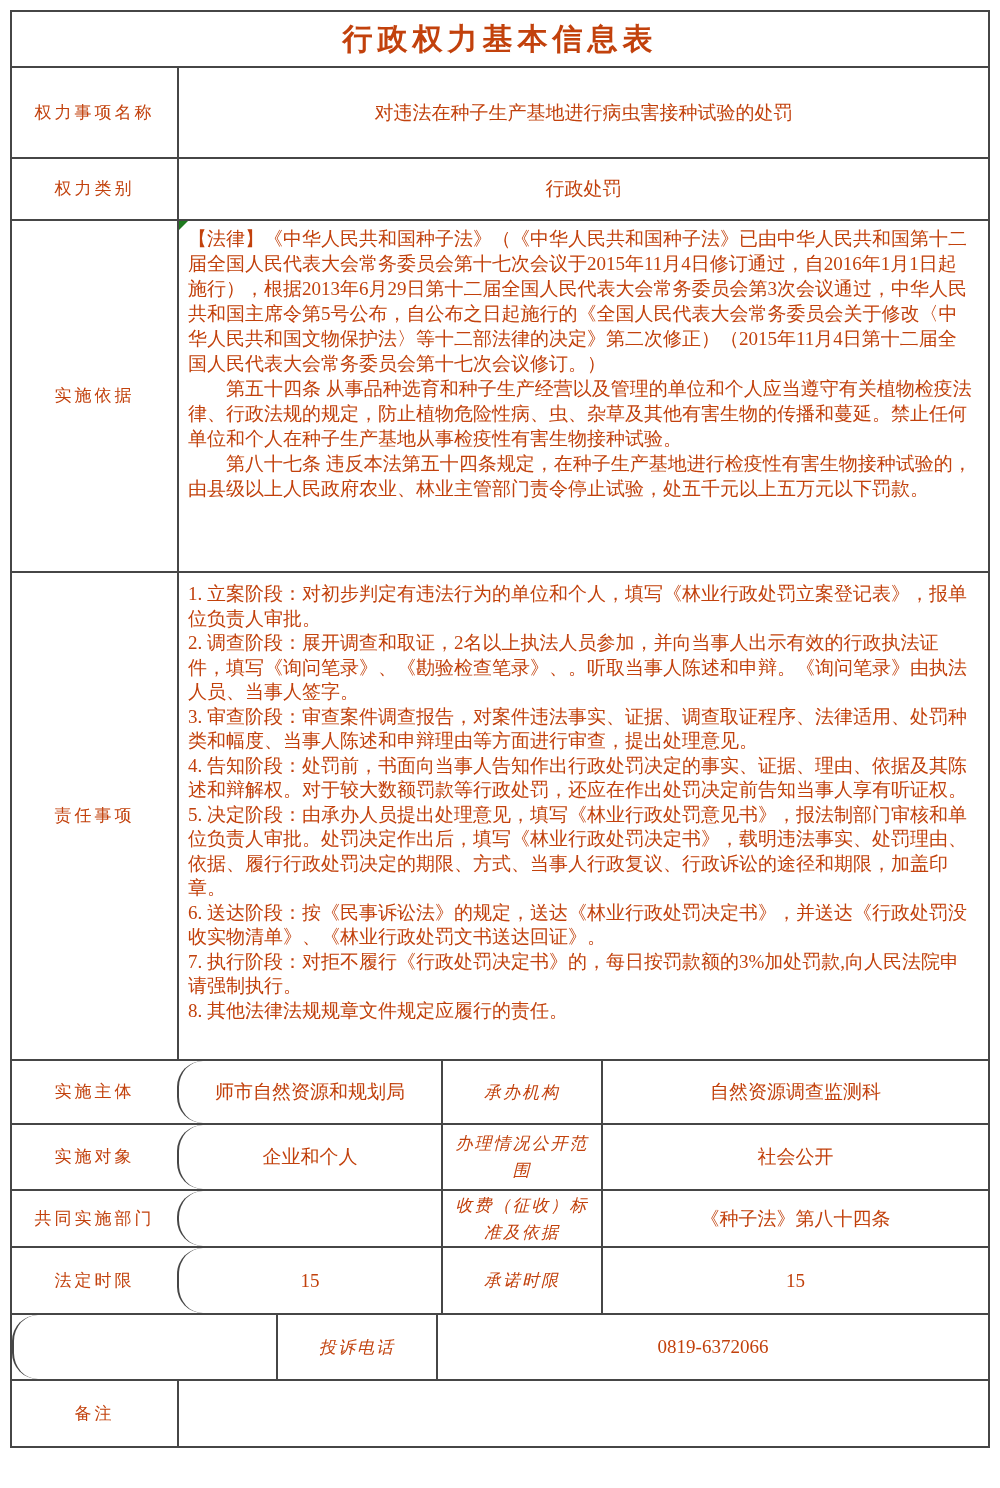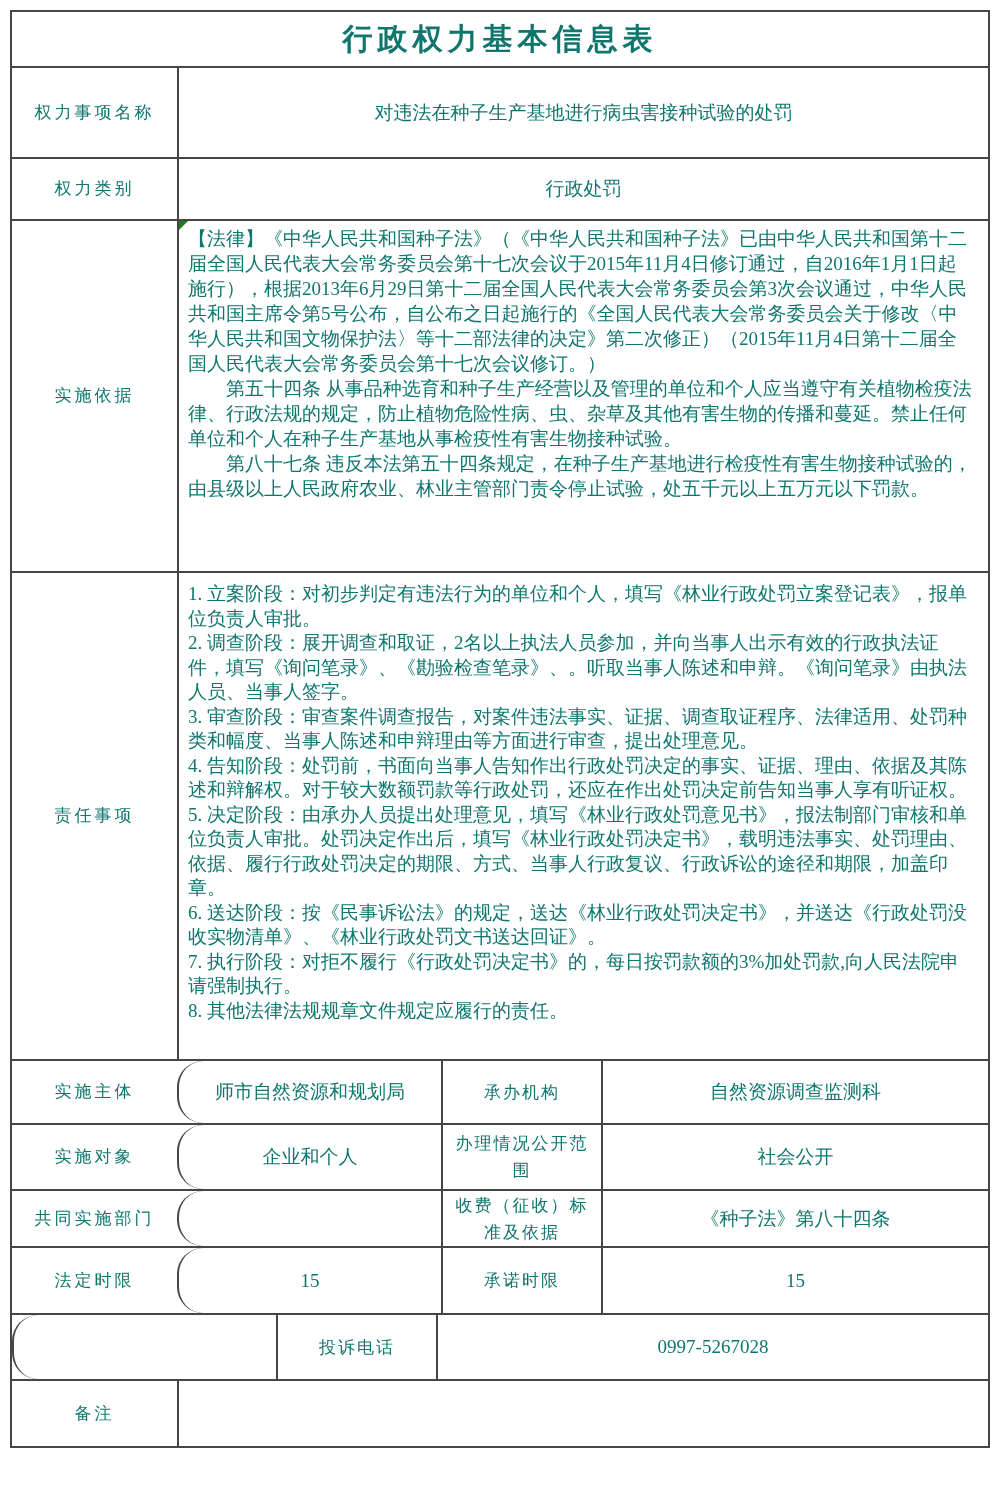--- a/index.html
+++ b/index.html
@@ -2,21 +2,21 @@
 <html><head>
 <meta charset="utf-8">
 <style>
   * { box-sizing: border-box; margin: 0; padding: 0; }
   html, body { background: #ffffff; }
   .page {
     position: relative;
     width: 1000px;
     height: 1488px;
     background: #ffffff;
-    color: #0f766e;
+    color: #c2410c;
     font-family: "Liberation Serif", "DejaVu Serif", serif;
   }
   .tbl {
     position: absolute;
     left: 10px;
     top: 10px;
     width: 980px;
     border: 2px solid #464646;
     background: #ffffff;
   }
@@ -93,20 +93,21 @@
     flex: 0 0 160px;
     border-left: 2px solid #464646;
     display: flex;
     align-items: center;
     justify-content: center;
     text-align: center;
     font-size: 17px;
     letter-spacing: 2px;
     line-height: 27px;
     padding: 12px 6px;
+    font-style: italic;
   }
   .c4 {
     flex: 1 1 auto;
     border-left: 2px solid #464646;
     display: flex;
     align-items: center;
     justify-content: center;
     text-align: center;
     font-size: 19px;
   }
@@ -188,21 +189,21 @@
     <div class="row h-g4">
       <div class="lc">法定时限</div>
       <div class="c2">15</div>
       <div class="c3">承诺时限</div>
       <div class="c4">15</div>
     </div>
 
     <div class="row h-g5">
       <div class="c2"></div>
       <div class="c3">投诉电话</div>
-      <div class="c4">0997-5267028</div>
+      <div class="c4">0819-6372066</div>
     </div>
 
     <div class="row h-remark">
       <div class="lc">备注</div>
       <div class="vc"></div>
     </div>
 
   </div>
 </div>
 

